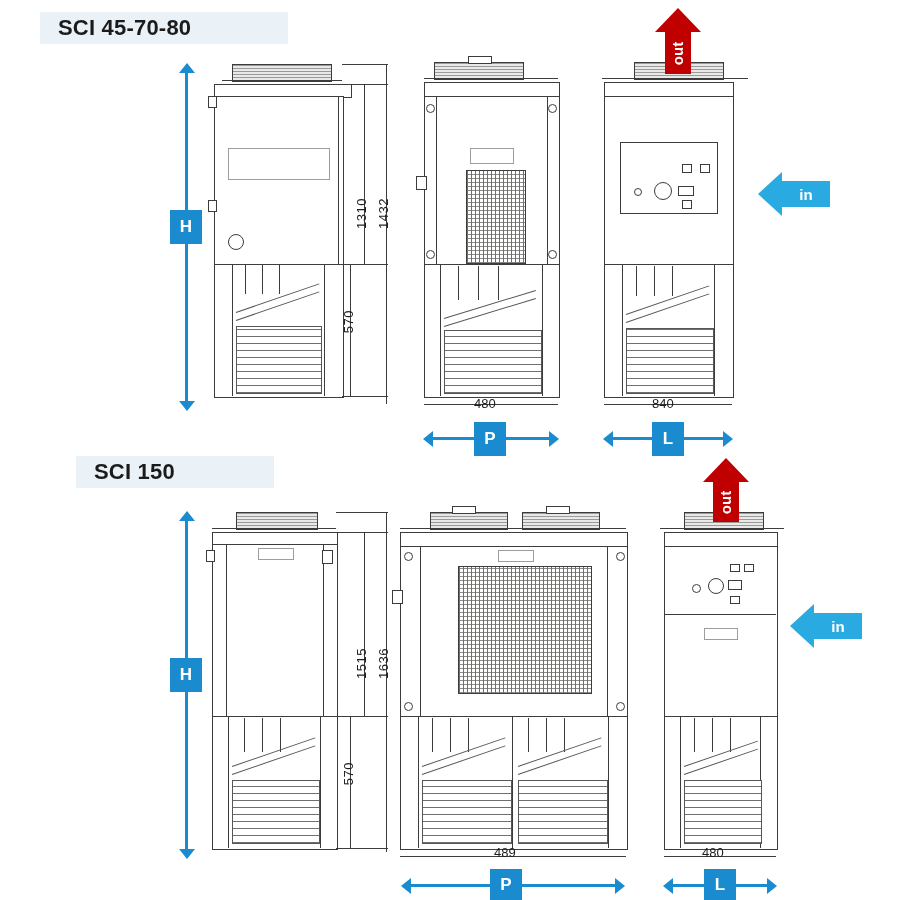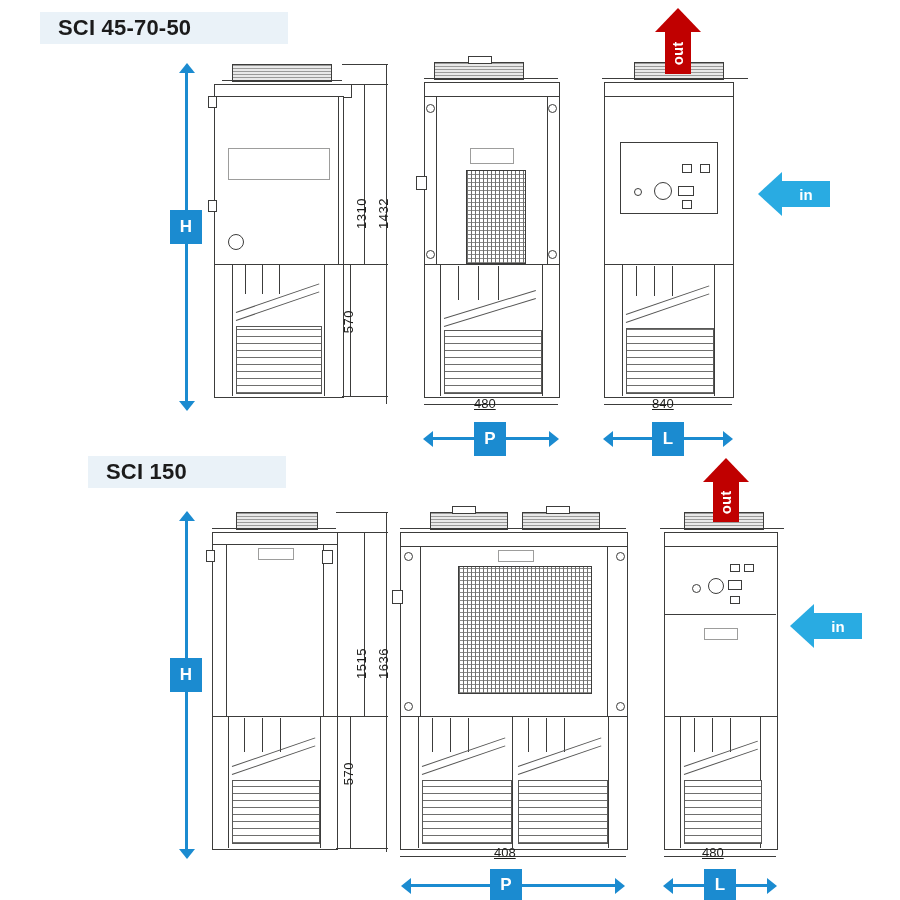--- a/index.html
+++ b/index.html
@@ -17,21 +17,21 @@
   .title{
     position:absolute;
     background:#eaf2f8;
     font-weight:bold;
     color:#1b1b1b;
     letter-spacing:.2px;
     display:flex;align-items:center;
     padding-left:18px;
   }
   #title-1{left:40px;top:12px;width:230px;height:32px;font-size:22px;}
-  #title-2{left:88px;top:456px;width:180px;height:32px;font-size:22px;}
+  #title-2{left:76px;top:456px;width:180px;height:32px;font-size:22px;}
 
   
   .vbar{position:absolute;width:3px;background:#1b8bd0;}
   .vbar:before,.vbar:after{
     content:"";position:absolute;left:-6.5px;width:0;height:0;
     border-left:8px solid transparent;border-right:8px solid transparent;
   }
   .vbar:before{top:-9px;border-bottom:10px solid #1b8bd0;}
   .vbar:after{bottom:-9px;border-top:10px solid #1b8bd0;}
 
@@ -84,21 +84,21 @@
   .h1{height:1px;}
   .v1{width:1px;}
   .box{position:absolute;border:1px solid #3c3c3b;background:#fff;}
   .boxl{position:absolute;border:1px solid #9d9d9c;background:#fff;}
 
   .dimtext{
     position:absolute;font-size:13px;color:#1d1d1b;
     writing-mode:vertical-rl;transform:rotate(180deg);
     letter-spacing:.5px;
   }
-  .dimtext-h{position:absolute;font-size:13px;color:#1d1d1b;text-decoration:underline;}
+  .dimtext-h{position:absolute;font-size:13px;color:#1d1d1b;}
 
   
   .grille{
     position:absolute;border:1px solid #3c3c3b;background:#ffffff;
     background-image:
       repeating-linear-gradient(90deg,#6f6f6e 0 1px,transparent 1px 4px),
       repeating-linear-gradient(0deg,#8c8c8b 0 1px,transparent 1px 4px);
   }
   
   .coil{
@@ -112,21 +112,21 @@
   }
   .small-rect{position:absolute;border:1px solid #3c3c3b;background:#fff;}
   .dot{position:absolute;border-radius:50%;border:1px solid #3c3c3b;background:#fff;}
   .diag{position:absolute;background:#575756;height:1px;transform-origin:left center;}
 </style>
 </head>
 <body>
 
 <div class="canvas">
 
-  <div class="title" id="title-1">SCI 45-70-50</div>
+  <div class="title" id="title-1">SCI 45-70-80</div>
 
   <div class="vbar" style="left:185px;top:72px;height:330px;"></div>
   <div class="dimbox" style="left:170px;top:210px;width:32px;height:34px;">H</div>
 
   <div class="dwg">
 
     <div class="fan" style="left:232px;top:64px;width:98px;height:16px;"></div>
     <div class="ln h1" style="left:222px;top:80px;width:120px;"></div>
 
     <div class="box" style="left:214px;top:84px;width:136px;height:12px;"></div>
@@ -301,21 +301,21 @@
     <div class="ln v1" style="left:564px;top:718px;height:34px;"></div>
     <div class="diag" style="left:422px;top:766px;width:88px;transform:rotate(-19deg);"></div>
     <div class="diag" style="left:422px;top:774px;width:88px;transform:rotate(-19deg);"></div>
     <div class="diag" style="left:518px;top:766px;width:88px;transform:rotate(-19deg);"></div>
     <div class="diag" style="left:518px;top:774px;width:88px;transform:rotate(-19deg);"></div>
     <div class="coil" style="left:422px;top:780px;width:88px;height:62px;"></div>
     <div class="coil" style="left:518px;top:780px;width:88px;height:62px;"></div>
   </div>
 
   <div class="ln h1" style="left:400px;top:856px;width:226px;"></div>
-  <div class="dimtext-h" style="left:494px;top:845px;">408</div>
+  <div class="dimtext-h" style="left:494px;top:845px;">489</div>
   <div class="hbar" style="left:410px;top:884px;width:206px;"></div>
   <div class="dimbox" style="left:490px;top:869px;width:32px;height:32px;">P</div>
 
   <div class="dwg">
     <div class="fan" style="left:684px;top:512px;width:78px;height:16px;"></div>
     <div class="ln h1" style="left:660px;top:528px;width:124px;"></div>
     <div class="box" style="left:664px;top:532px;width:112px;height:14px;"></div>
     <div class="box" style="left:664px;top:546px;width:112px;height:170px;"></div>
 
     <div class="dot" style="left:692px;top:584px;width:7px;height:7px;"></div>

